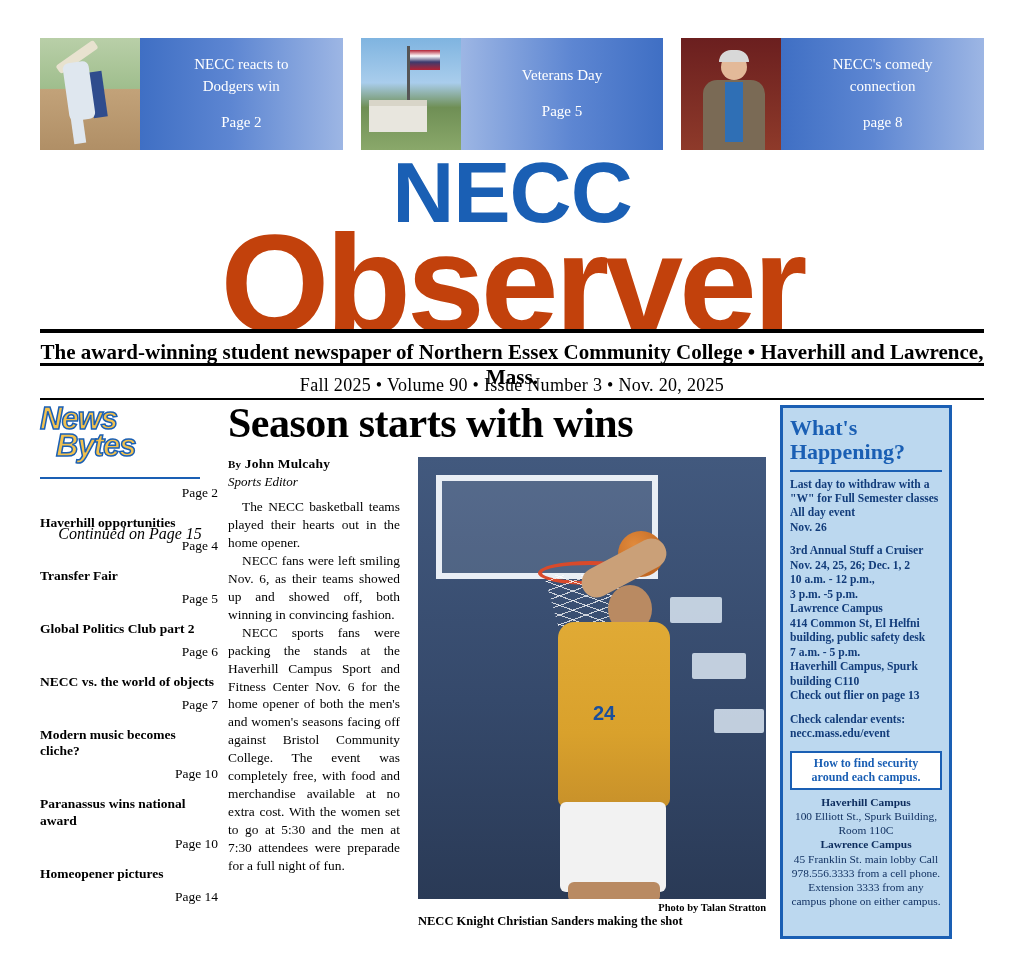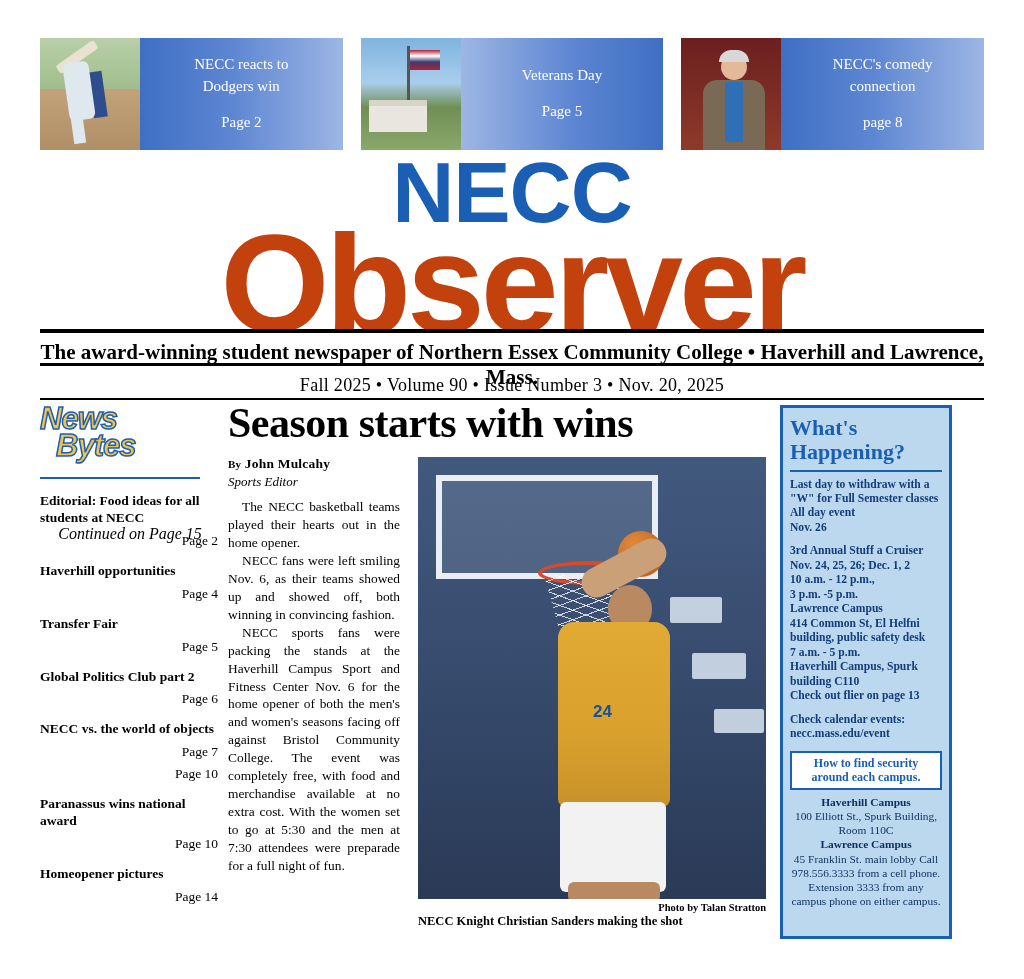--- a/index.html
+++ b/index.html
@@ -174,21 +174,21 @@
   .pm-player-head{
     position:absolute;left:190px;top:128px;width:44px;height:48px;border-radius:50%;
     background:#b98a62;
   }
   .pm-jersey{
     position:absolute;left:140px;top:165px;width:112px;height:185px;border-radius:16px 16px 8px 8px;
     background:linear-gradient(#e0aa35 0%,#d9a12c 60%,#c8912a 100%);
   }
   .pm-num{
     position:absolute;left:175px;top:245px;color:#1a4f9c;font-family:"Liberation Sans",sans-serif;
-    font-weight:bold;font-size:17px;
+    font-weight:bold;font-size:20px;
   }
   .pm-shorts{
     position:absolute;left:142px;top:345px;width:106px;height:90px;border-radius:6px;
     background:#f2f2f2;
   }
   .pm-legs{
     position:absolute;left:150px;top:425px;width:92px;height:20px;background:#b98a62;border-radius:6px;
   }
   .photo-credit{
     position:absolute;left:190px;top:500px;width:348px;text-align:right;
@@ -280,40 +280,40 @@
 <div class="rule-thick" style="top:398px;height:2px;"></div>
 
 <div class="col-left">
   <div class="newsbytes-logo">
     <div class="nb-text">News</div>
     <div class="nb-text nb-row2">Bytes</div>
   </div>
   <div class="nb-rule"></div>
 
   <div>
-    <div class="nb-item">Editorial: Food ideas for all students at NECC</div>
     <div class="nb-page">Page 2</div>
   </div>
   <div>
     <div class="nb-item">Haverhill opportunities</div>
     <div class="nb-page">Page 4</div>
   </div>
   <div>
     <div class="nb-item">Transfer Fair</div>
     <div class="nb-page">Page 5</div>
   </div>
   <div>
     <div class="nb-item">Global Politics Club part 2</div>
     <div class="nb-page">Page 6</div>
   </div>
   <div>
     <div class="nb-item">NECC vs. the world of objects</div>
     <div class="nb-page">Page 7</div>
   </div>
   <div>
+    <div class="nb-item">Modern music becomes cliche?</div>
     <div class="nb-page">Page 10</div>
   </div>
   <div>
     <div class="nb-item">Paranassus wins national award</div>
     <div class="nb-page">Page 10</div>
   </div>
   <div>
     <div class="nb-item">Homeopener pictures</div>
     <div class="nb-page">Page 14</div>
   </div>

